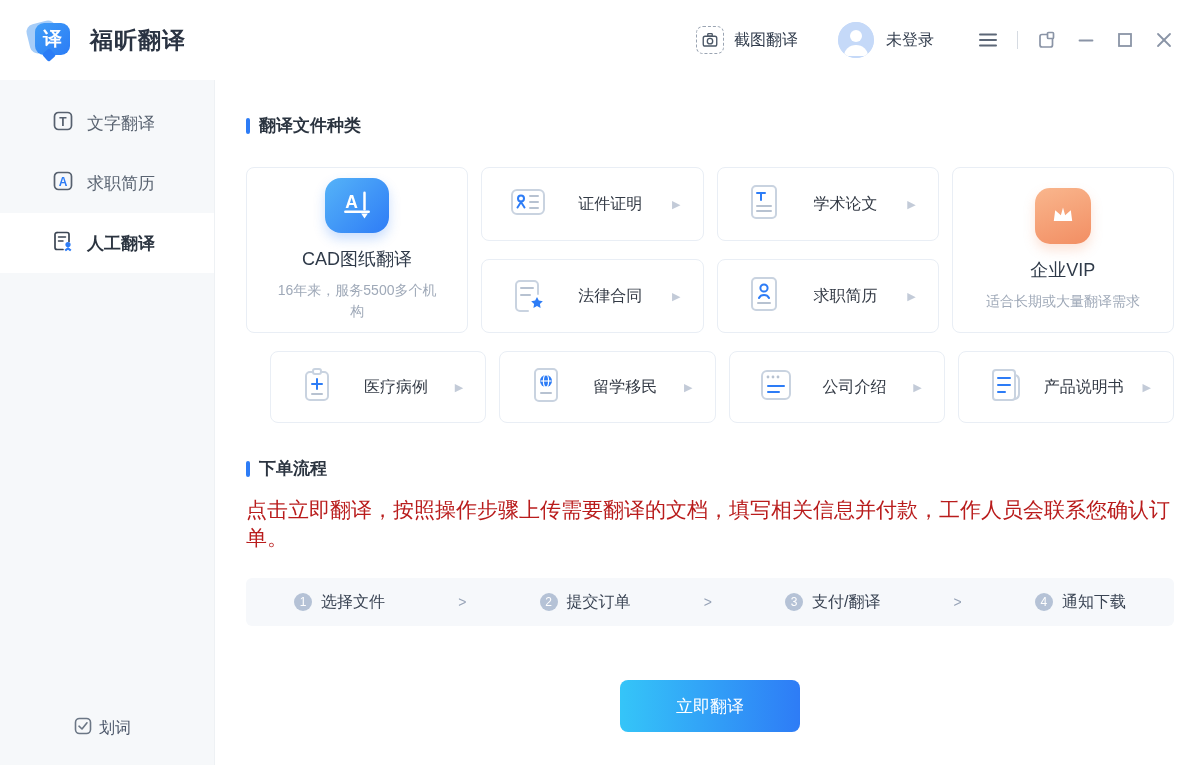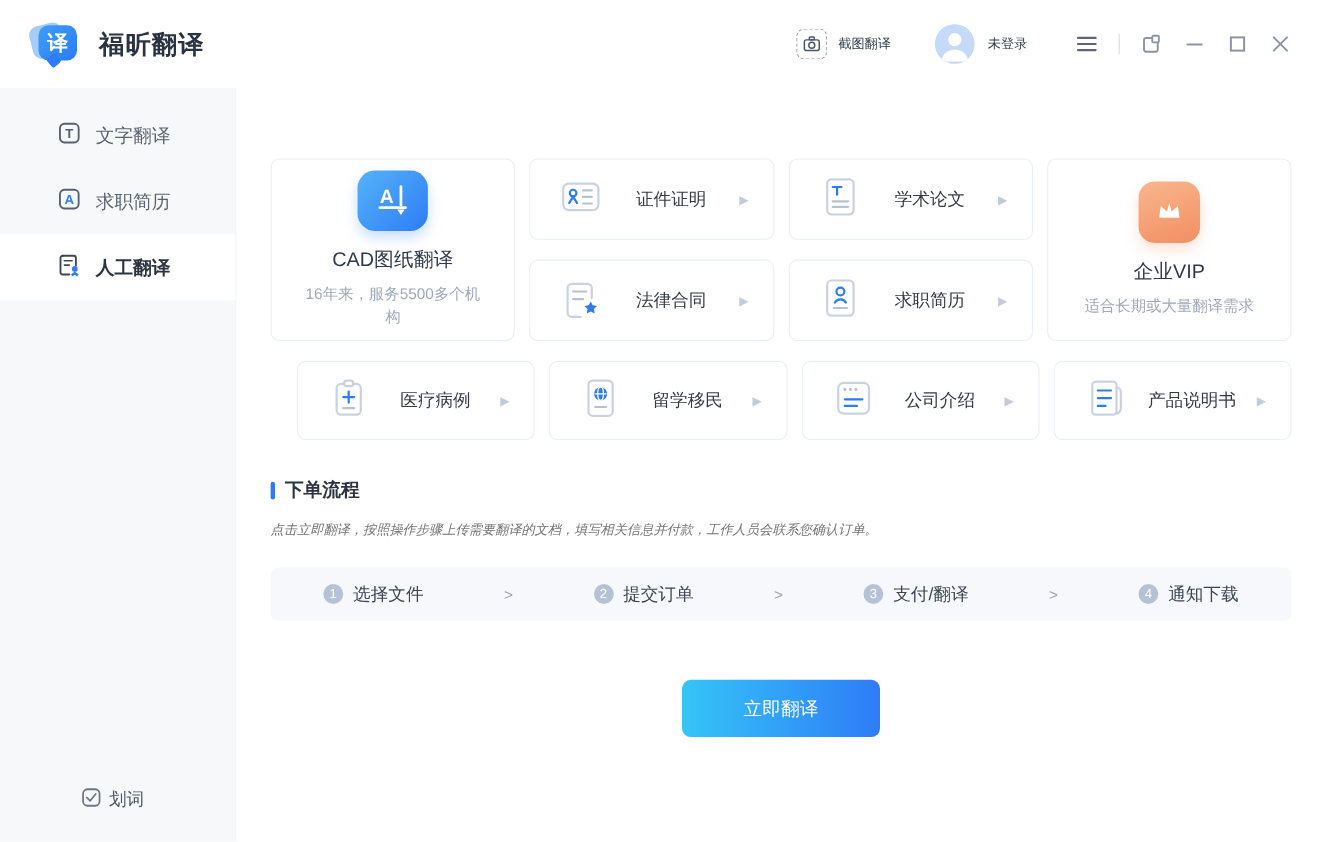--- a/index.html
+++ b/index.html
@@ -20,21 +20,21 @@
                 display:flex; align-items:center; justify-content:center;
                 color:#fff; font-size:19px; font-weight:bold; }
   .logo-front::after { content:""; position:absolute; left:9px; bottom:-5px; width:10px; height:10px;
                 background:#2b7cf6; transform:rotate(48deg); border-radius:2px; }
   .app-name { font-size:23px; font-weight:bold; color:#2a3342; letter-spacing:1px; }
 
   .header-right { display:flex; align-items:center; }
   .screenshot-btn { display:flex; align-items:center; gap:10px; cursor:pointer; }
   .cam-wrap { width:28px; height:28px; border:1px dashed #9aa4b2; border-radius:7px;
               display:flex; align-items:center; justify-content:center; }
-  .screenshot-btn .label, .user .label { font-size:12px; color:#323d4d; }
+  .screenshot-btn .label, .user .label { font-size:16px; color:#323d4d; }
   .user { display:flex; align-items:center; gap:12px; margin-left:40px; cursor:pointer; }
   .avatar { width:36px; height:36px; border-radius:50%; background:#c5d9f8; overflow:hidden;
             display:flex; align-items:center; justify-content:center; }
   .win-icons { display:flex; align-items:center; gap:19px; margin-left:44px; }
   .win-btn { display:flex; align-items:center; justify-content:center; width:20px; height:20px; cursor:pointer; }
   .v-sep { width:1px; height:18px; background:#d6dbe2; }
 
   
   .body-row { flex:1; display:flex; min-height:0; }
   aside { width:215px; flex:0 0 215px; background:#f6f8fa; border-right:1px solid #eef1f4;
@@ -68,21 +68,21 @@
                   box-shadow:0 6px 12px rgba(45,124,246,.25); }
   .vip-icon-box { width:56px; height:56px; border-radius:15px;
                   background:linear-gradient(160deg,#f9b68d,#f28e63);
                   display:flex; align-items:center; justify-content:center;
                   box-shadow:0 6px 12px rgba(242,142,99,.25); }
   .card-title { flex:1; text-align:center; font-size:16px; color:#333a45; }
   .card-arrow { color:#c3cbd8; font-size:11px; }
 
   
   .order-section { margin-top:34px; }
-  .desc { margin-top:16px; font-size:12px; color:#737373;font-style:italic; }
+  .desc { margin-top:16px; font-size:21px; color:#b91c1c; }
   .steps { margin-top:26px; height:48px; background:#f6f8fb; border-radius:6px;
            display:flex; align-items:center; justify-content:space-between; padding:0 48px; }
   .step { display:flex; align-items:center; gap:9px; }
   .step-circle { width:18px; height:18px; border-radius:50%; background:#b5c2d6; color:#fff;
                  font-size:12px; display:flex; align-items:center; justify-content:center; }
   .step-label { font-size:16px; color:#3a4454; }
   .step-sep { color:#97a3b7; font-size:14px; }
 
   .cta-row { display:flex; justify-content:center; margin-top:54px; }
   .cta { width:180px; height:52px; border:none; border-radius:8px; color:#fff; font-size:17px;
@@ -204,20 +204,24 @@
             <rect x="1.5" y="1.5" width="15" height="15" rx="4"></rect>
             <path d="M5 9.2 L8 12 L13 5.8" stroke-linecap="round" stroke-linejoin="round"></path>
           </svg>
         </span>
         <span>划词</span>
       </div>
     </aside>
 
     <main>
 
+      <div class="section-title">
+        <span class="title-bar"></span>
+        <span>翻译文件种类</span>
+      </div>
 
       <div class="cards-top">
 
         <div class="card card-big" style="grid-column:1;">
           <div class="cad-icon-box">
             <svg width="40" height="40" viewBox="0 0 48 48" fill="none" stroke="#ffffff" stroke-width="3" stroke-linecap="round">
               <text x="10" y="26" font-size="21" font-weight="bold" fill="#ffffff" stroke="none" font-family="Liberation Sans,sans-serif">A</text>
               <line x1="10" y1="31" x2="38" y2="31"></line>
               <line x1="33" y1="8" x2="33" y2="28"></line>
               <path d="M29 33 h8 l-4 6 z" fill="#ffffff" stroke="none"></path>

